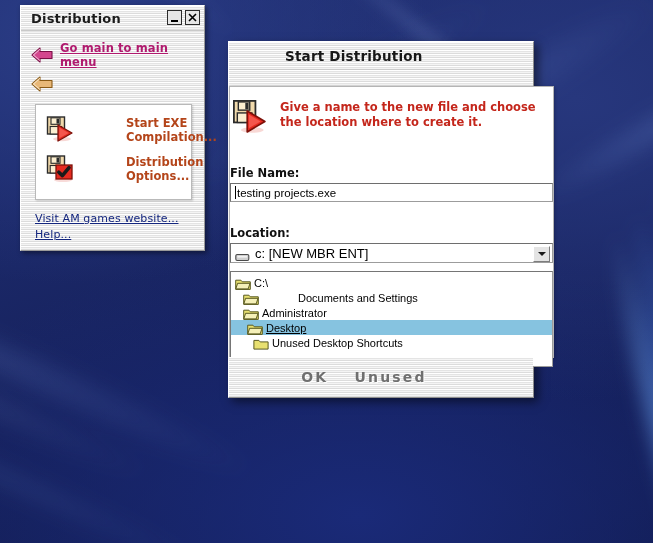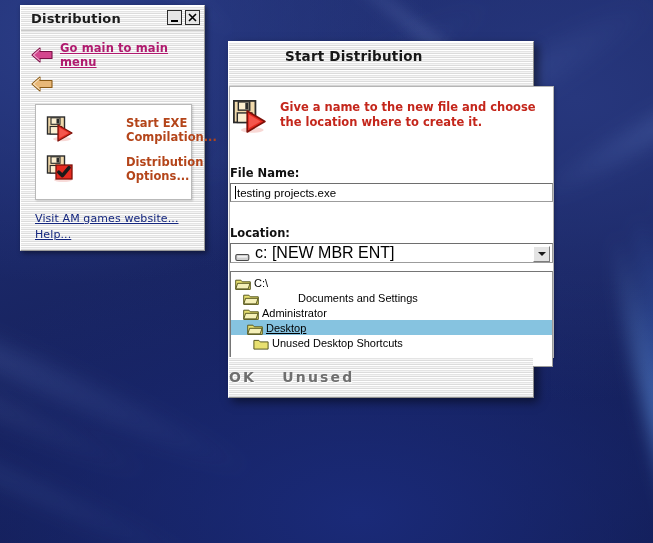--- a/index.html
+++ b/index.html
@@ -227,21 +227,21 @@
     box-sizing: border-box;
     background: #ffffff;
     border: 1px solid #9c9c9c;
     border-top-color: #6e6e6e;
     border-left-color: #6e6e6e;
     display: flex; align-items: center;
     padding-left: 4px;
   }
   .drive-icon { width: 15px; height: 11px; flex: none; margin-right: 5px; }
   #location-value {
-    font-size: 16px; color: #000;
+    font-size: 13px; color: #000;
     font-family: "Liberation Sans", sans-serif;
   }
   #location-arrow {
     position: absolute; right: 2px; top: 2px;
     width: 15px; height: 14px;
     background: #e4e4e4;
     border: 1px solid #ffffff;
     border-right-color: #7d7d7d;
     border-bottom-color: #7d7d7d;
     display: flex; align-items: center; justify-content: center;
@@ -274,21 +274,21 @@
   .tree-label {
     font-size: 11px; color: #000;
     font-family: "Liberation Sans", sans-serif;
     white-space: nowrap;
   }
 
   #dialog-footer {
     position: absolute;
     left: 0; right: 0; bottom: 0;
     height: 40px;
-    display: flex; align-items: center; justify-content: flex-start;
+    display: flex; align-items: center; justify-content: center;
     padding-right: 34px;
     gap: 26px;
   }
   .flat-btn {
     font-size: 14px; font-weight: bold;
     color: #6f6f6f;
     letter-spacing: 2.2px;
     text-shadow: 1px 1px 0 rgba(255,255,255,0.85);
     cursor: default;
   }

